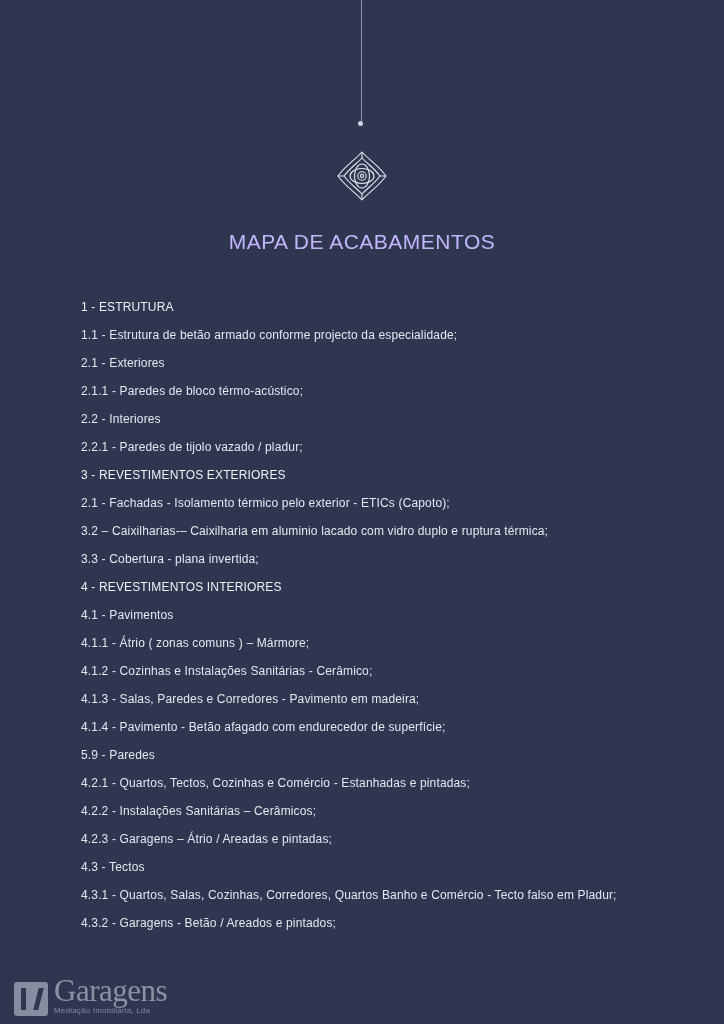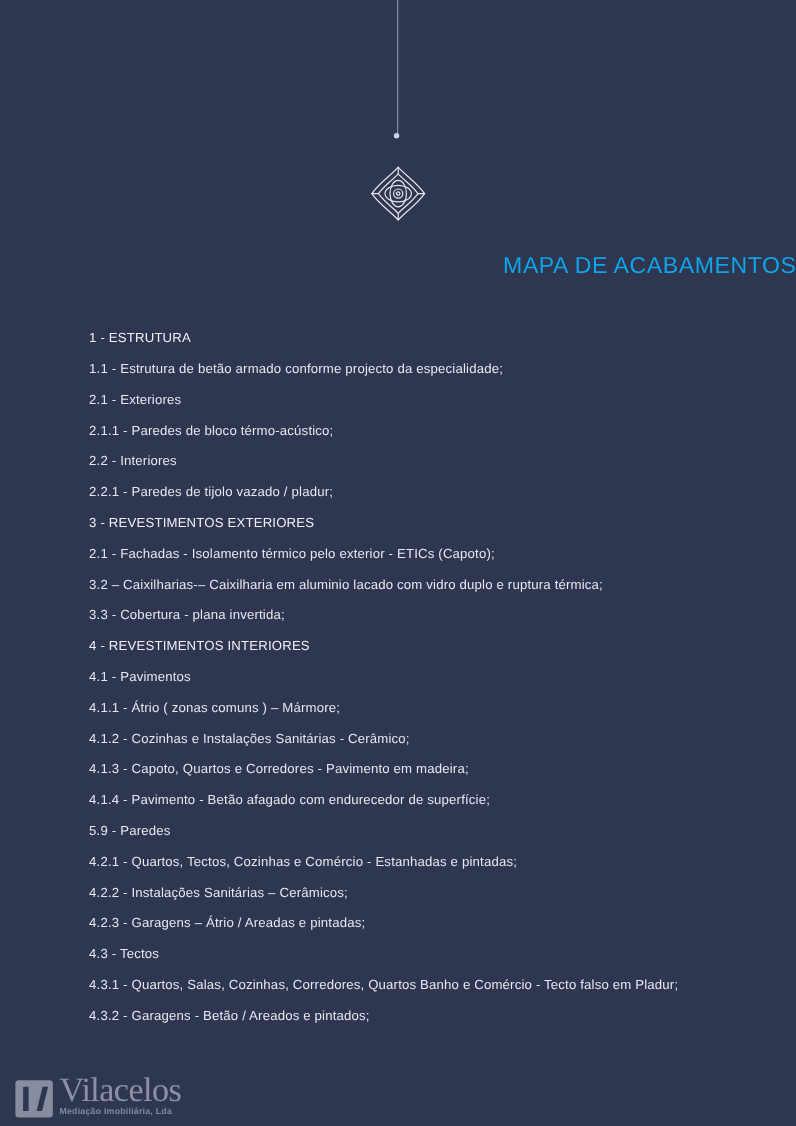--- a/index.html
+++ b/index.html
@@ -50,25 +50,25 @@
     transform: translateX(-50%);
     width: 56px;
     height: 56px;
   }
 
   .doc-title {
     position: absolute;
     top: 230px;
     left: 0;
     width: 100%;
-    text-align: right;
+    text-align: center;
     font-size: 21px;
     letter-spacing: 0.5px;
     font-weight: 400;
-    color: #0ea5e9;
+    color: #c4b5fd;
   }
 
   .content {
     position: absolute;
     top: 293px;
     left: 81px;
     width: 580px;
   }
   .line {
     font-size: 12px;
@@ -126,21 +126,20 @@
     font-size: 31px;
     color: #d7dce8;
     letter-spacing: -0.5px;
     font-family: "Liberation Serif", serif;
   }
   .logo-sub {
     font-size: 8px;
     color: #c3c9da;
     letter-spacing: .2px;
     margin-top: 1px;
-    font-weight: bold;
   }
   .page-number {
     position: absolute;
     bottom: 14px;
     left: 0;
     width: 100%;
     text-align: center;
     font-size: 10px;
     color: #3a4361;
   }
@@ -177,34 +176,34 @@
     <div class="line">2.2 - Interiores</div>
     <div class="line">2.2.1 - Paredes de tijolo vazado / pladur;</div>
     <div class="line heading">3 - REVESTIMENTOS EXTERIORES</div>
     <div class="line">2.1 - Fachadas - Isolamento térmico pelo exterior - ETICs (Capoto);</div>
     <div class="line">3.2 – Caixilharias-– Caixilharia em aluminio lacado com vidro duplo e ruptura térmica;</div>
     <div class="line">3.3 - Cobertura - plana invertida;</div>
     <div class="line heading">4 - REVESTIMENTOS INTERIORES</div>
     <div class="line">4.1 - Pavimentos</div>
     <div class="line">4.1.1 - Átrio ( zonas comuns ) – Mármore;</div>
     <div class="line">4.1.2 - Cozinhas e Instalações Sanitárias - Cerâmico;</div>
-    <div class="line">4.1.3 - Capoto, Quartos e Corredores - Pavimento em madeira;</div>
+    <div class="line">4.1.3 - Salas, Paredes e Corredores - Pavimento em madeira;</div>
     <div class="line">4.1.4 - Pavimento - Betão afagado com endurecedor de superfície;</div>
     <div class="line">5.9 - Paredes</div>
     <div class="line">4.2.1 - Quartos, Tectos, Cozinhas e Comércio - Estanhadas e pintadas;</div>
     <div class="line">4.2.2 - Instalações Sanitárias – Cerâmicos;</div>
     <div class="line">4.2.3 - Garagens – Átrio / Areadas e pintadas;</div>
     <div class="line">4.3 - Tectos</div>
     <div class="line">4.3.1 - Quartos, Salas, Cozinhas, Corredores, Quartos Banho e Comércio - Tecto falso em Pladur;</div>
     <div class="line">4.3.2 - Garagens - Betão / Areados e pintados;</div>
   </div>
 
   <div class="footer-logo">
     <div class="logo-mark"></div>
     <div class="logo-text">
-      <div class="logo-name">Vilacelos</div>
+      <div class="logo-name">Garagens</div>
       <div class="logo-sub">Mediação Imobiliária, Lda</div>
     </div>
   </div>
 
   <div class="page-number"></div>
 
 </div>
 
 </body></html>

